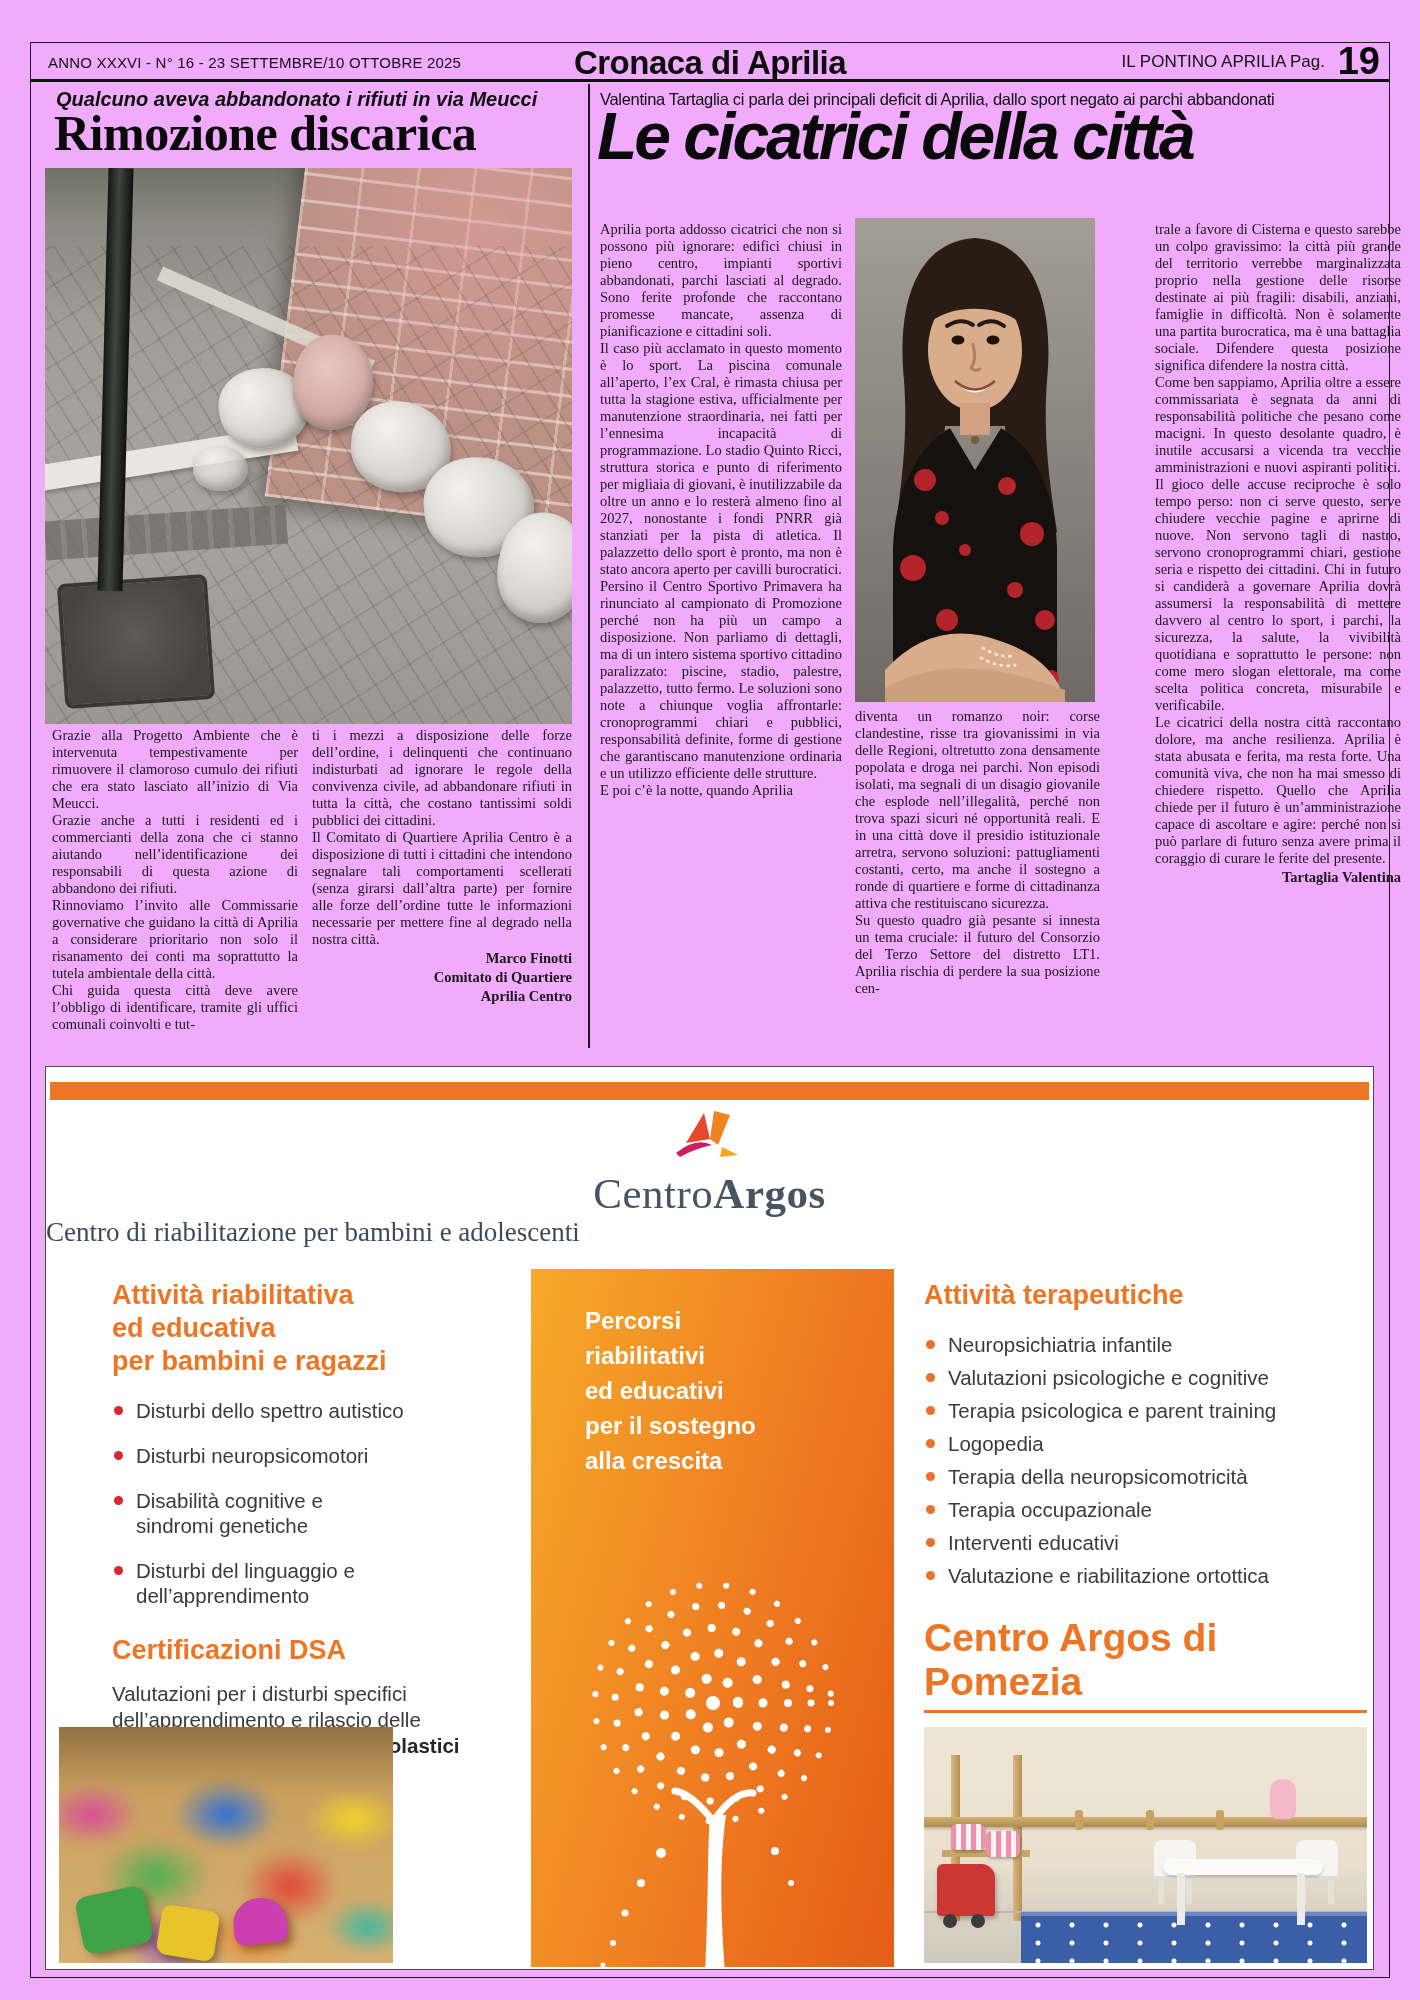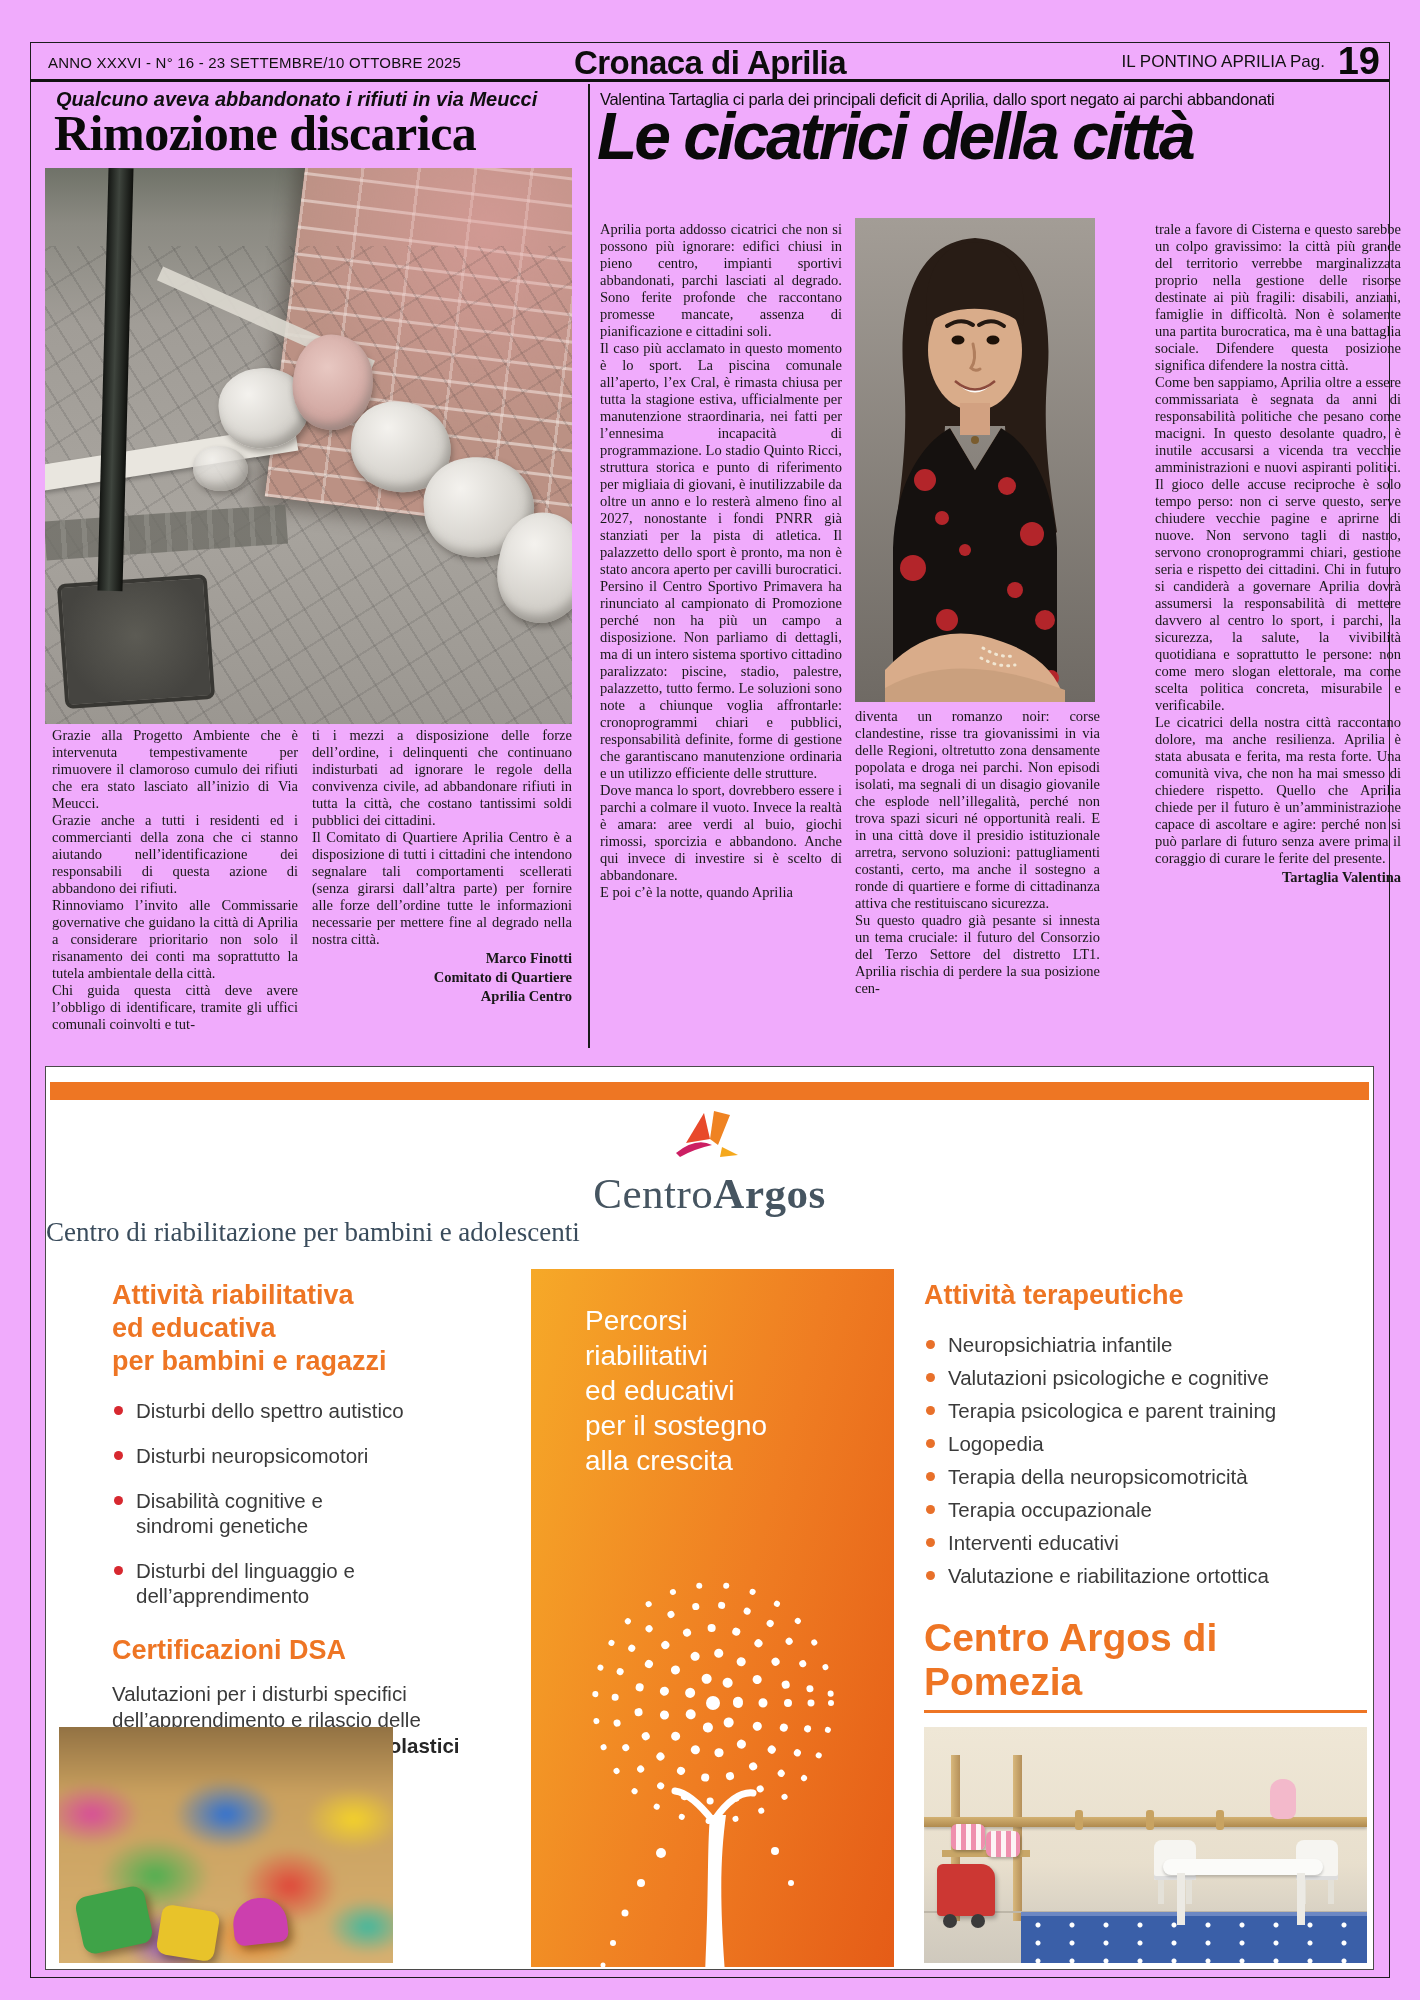--- a/index.html
+++ b/index.html
@@ -55,21 +55,21 @@
   .blist{margin-top:20px;}
   .bitem{position:relative;padding-left:24px;font-size:20.5px;line-height:25px;color:#3a3a3a;margin-bottom:20px;}
   .bitem .dot{position:absolute;left:2px;top:8px;width:9px;height:9px;border-radius:50%;background:#d7282f;}
   .bitem-r{position:relative;padding-left:24px;font-size:20.5px;line-height:25px;color:#3a3a3a;margin-bottom:8px;}
   .bitem-r .dot{position:absolute;left:2px;top:8px;width:9px;height:9px;border-radius:50%;background:#e8702a;}
   .dsa-h{margin-top:26px;}
   .dsa-t{margin-top:14px;font-size:20.5px;line-height:26px;color:#3a3a3a;}
   .dsa-t strong{color:#262626;}
   .ad-midpanel{position:absolute;left:485px;top:202px;width:363px;height:698px;overflow:hidden;
      background:linear-gradient(105deg,#f6a928 0%,#ef7d22 55%,#e55c17 100%);}
-  .mid-text{position:absolute;left:54px;top:34px;color:#fff;font-weight:normal;font-size:28px;line-height:35px;}
+  .mid-text{position:absolute;left:54px;top:34px;color:#fff;font-weight:bold;font-size:24px;line-height:35px;}
   .tree{position:absolute;left:50%;bottom:-6px;transform:translateX(-50%);}
   .ad-colR{position:absolute;left:878px;top:212px;width:452px;}
   .pom-h{color:#ee7524;font-weight:bold;font-size:39px;margin-top:28px;}
   .pom-rule{height:3px;background:#ee7524;margin-top:6px;margin-bottom:12px;width:443px;}
   .pom-addr{font-size:24px;color:#333;}
   .pom-phone{font-size:26px;font-weight:bold;color:#1c1c1c;margin-top:6px;}
   .pom-phone .sep,.pom-mail .sep{color:#ee7524;font-weight:bold;padding:0 6px;}
   .pom-mail{font-size:24px;color:#333;margin-top:6px;}
   .pom-mail .site{color:#ee7524;font-weight:bold;}
   .pom-small{font-size:13.5px;color:#555;margin-top:12px;}
@@ -154,21 +154,20 @@
     <div class="sig">Comitato di Quartiere</div>
     <div class="sig">Aprilia Centro</div>
   </div>
 
   <div class="kicker-right">Valentina Tartaglia ci parla dei principali deficit di Aprilia, dallo sport negato ai parchi abbandonati</div>
   <div class="hl-right">Le cicatrici della città</div>
 
   <div class="acol" style="left:600px;top:221px;width:242px;height:826px;">
     <p>Aprilia porta addosso cicatrici che non si possono più ignorare: edifici chiusi in pieno centro, impianti sportivi abbandonati, parchi lasciati al degrado. Sono ferite profonde che raccontano promesse mancate, assenza di pianificazione e cittadini soli.</p>
     <p>Il caso più acclamato in questo momento è lo sport. La piscina comunale all’aperto, l’ex Cral, è rimasta chiusa per tutta la stagione estiva, ufficialmente per manutenzione straordinaria, nei fatti per l’ennesima incapacità di programmazione. Lo stadio Quinto Ricci, struttura storica e punto di riferimento per migliaia di giovani, è inutilizzabile da oltre un anno e lo resterà almeno fino al 2027, nonostante i fondi PNRR già stanziati per la pista di atletica. Il palazzetto dello sport è pronto, ma non è stato ancora aperto per cavilli burocratici. Persino il Centro Sportivo Primavera ha rinunciato al campionato di Promozione perché non ha più un campo a disposizione. Non parliamo di dettagli, ma di un intero sistema sportivo cittadino paralizzato: piscine, stadio, palestre, palazzetto, tutto fermo. Le soluzioni sono note a chiunque voglia affrontarle: cronoprogrammi chiari e pubblici, responsabilità definite, forme di gestione che garantiscano manutenzione ordinaria e un utilizzo efficiente delle strutture.</p>
-    <p>Dove manca lo sport, dovrebbero essere i parchi a colmare il vuoto. Invece la realtà è amara: aree verdi al buio, giochi rimossi, sporcizia e abbandono. Anche qui invece di investire si è scelto di abbandonare.</p>
     <p>E poi c’è la notte, quando Aprilia</p>
   </div>
 
   <div class="ph-portrait">
     <svg width="240" height="484" viewBox="0 0 240 484">
       <defs>
         <linearGradient id="pg" x1="0" y1="0" x2="0" y2="1">
           <stop offset="0" stop-color="#a39d96"></stop>
             <stop offset="1" stop-color="#6f6a64"></stop>
         </linearGradient>

